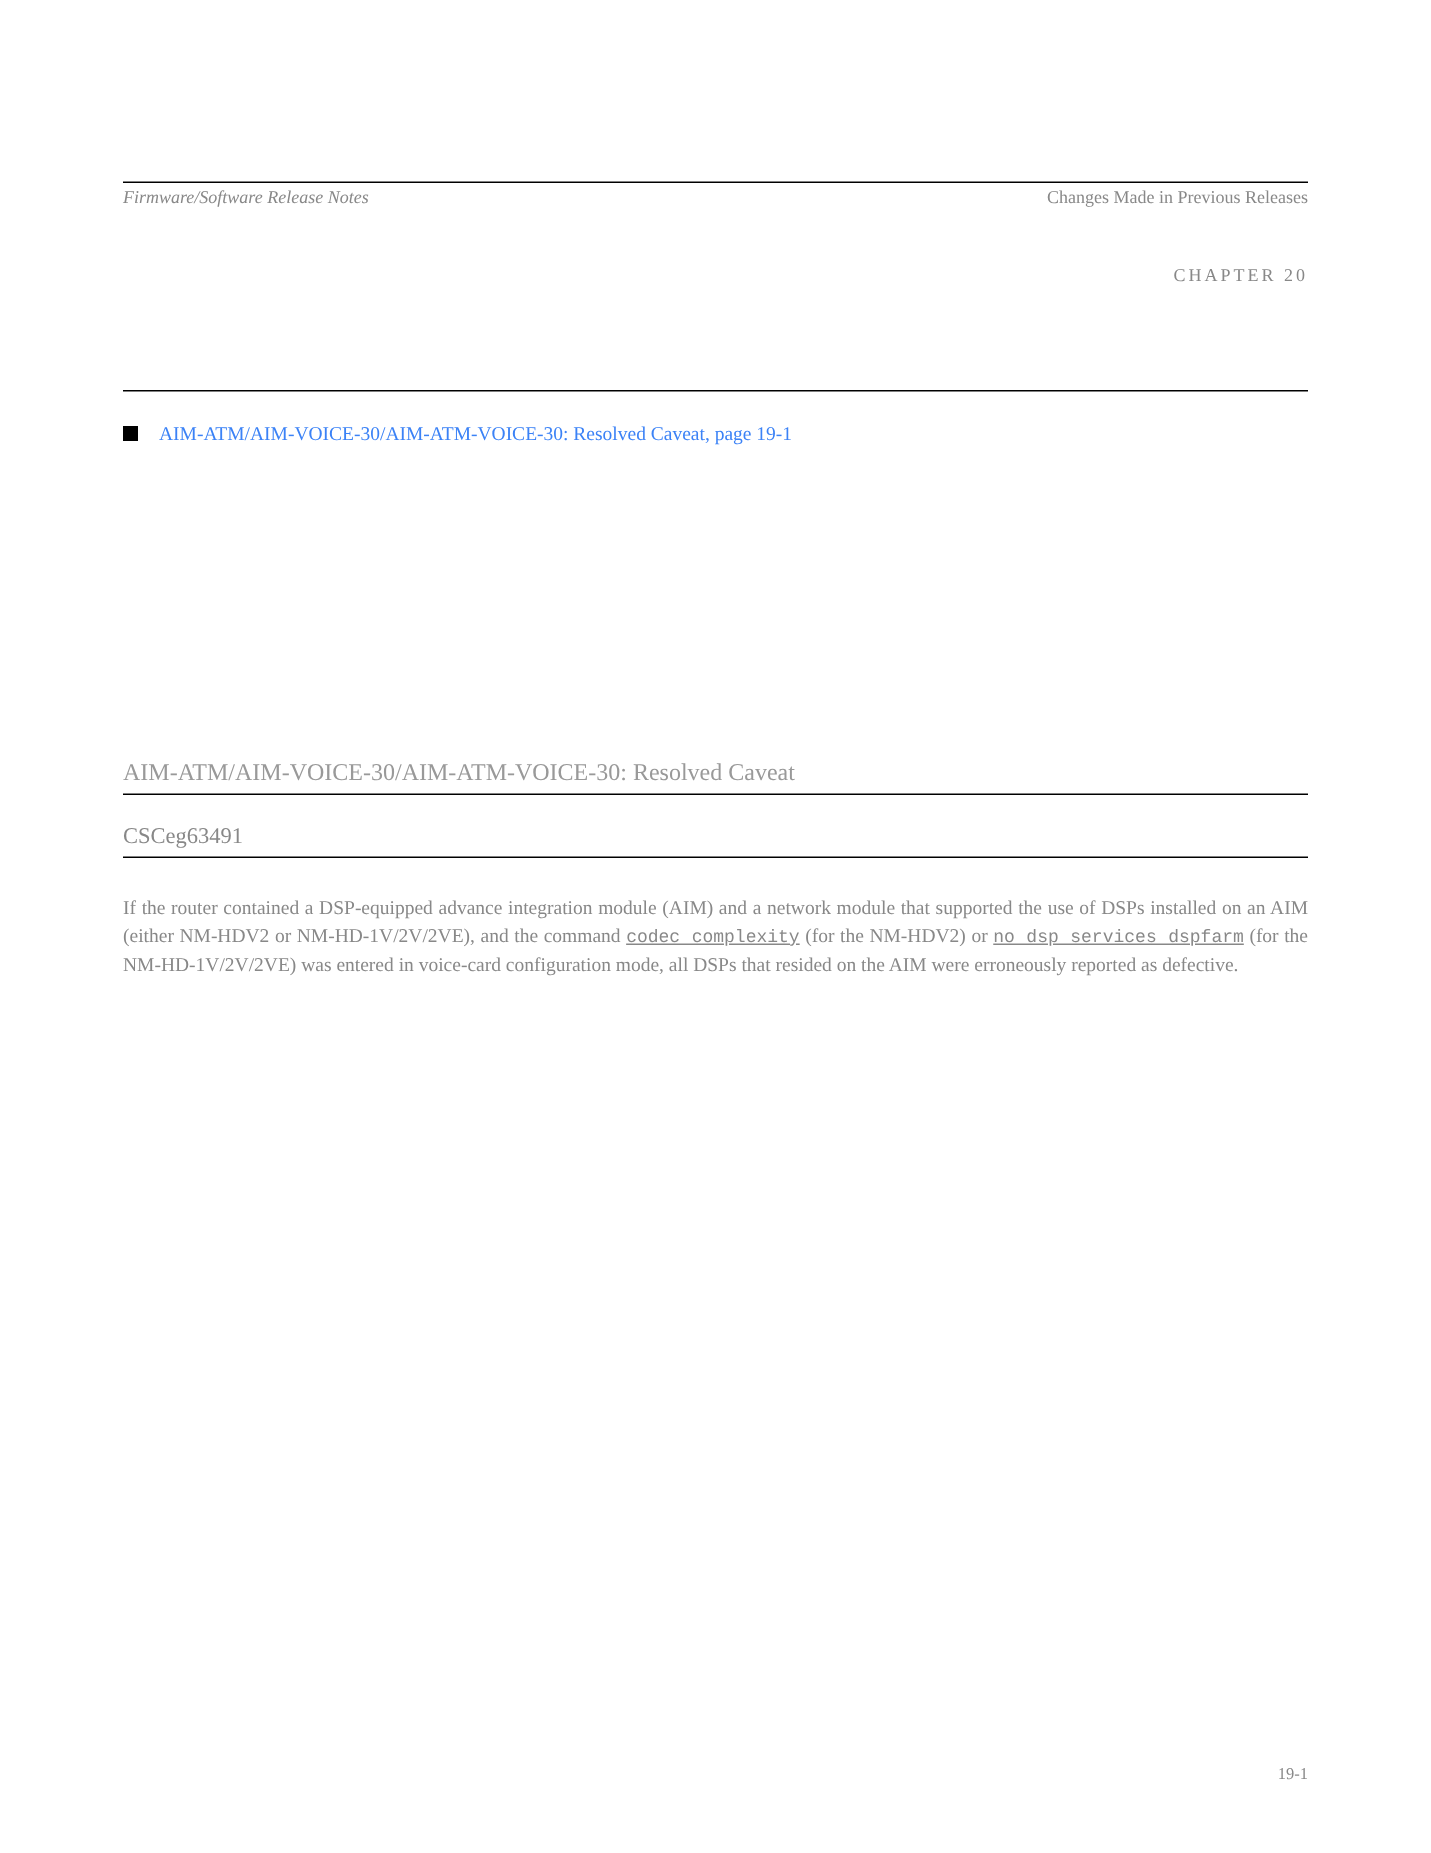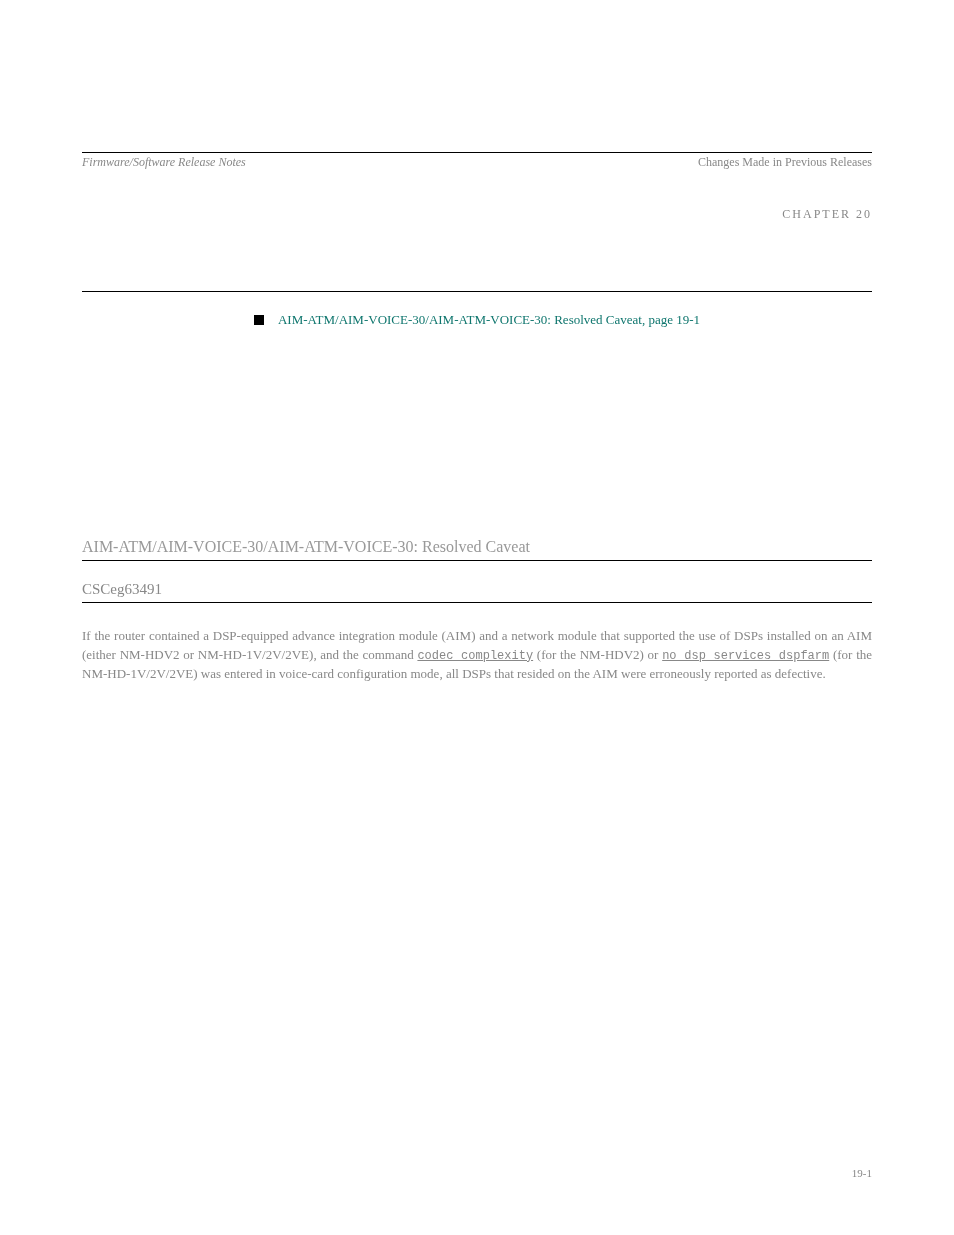--- a/index.html
+++ b/index.html
@@ -11,21 +11,21 @@
   }
   .page {
     width: 954px;
     height: 1235px;
     position: relative;
     box-sizing: border-box;
     padding: 60px 82px 40px 82px;
   }
   .header-block {
     border-top: 1.5px solid #000;
-    margin-top: 92px;
+    margin-top: 61px;
     position: relative;
     height: 138px;
     border-bottom: 1.5px solid #000;
   }
   .running-header {
     display: flex;
     justify-content: space-between;
     font-size: 12px;
     margin-top: 2px;
   }
@@ -51,22 +51,21 @@
     right: 0;
     bottom: 8px;
     font-size: 22px;
     color: #999;
   }
   .toc-line {
     display: flex;
     align-items: center;
     margin-top: 20px;
     font-size: 13px;
-    color: #0f766e;
-    justify-content: center;
+    color: #3b82f6;
   }
   .bullet {
     width: 10px;
     height: 10px;
     background: #000;
     margin-right: 14px;
     flex-shrink: 0;
   }
   .section-heading {
     font-size: 16px;
@@ -97,21 +96,21 @@
     text-align: justify;
   }
   .body-para .mono {
     font-family: "Courier New", Courier, monospace;
     font-size: 12px;
     text-decoration: underline;
   }
   .page-num {
     position: absolute;
     right: 82px;
-    bottom: 56px;
+    bottom: 46px;
     font-size: 11px;
     color: #888;
   }
 </style>
 </head>
 <body>
 
 <div class="page">
   <div class="header-block">
     <div class="running-header">

